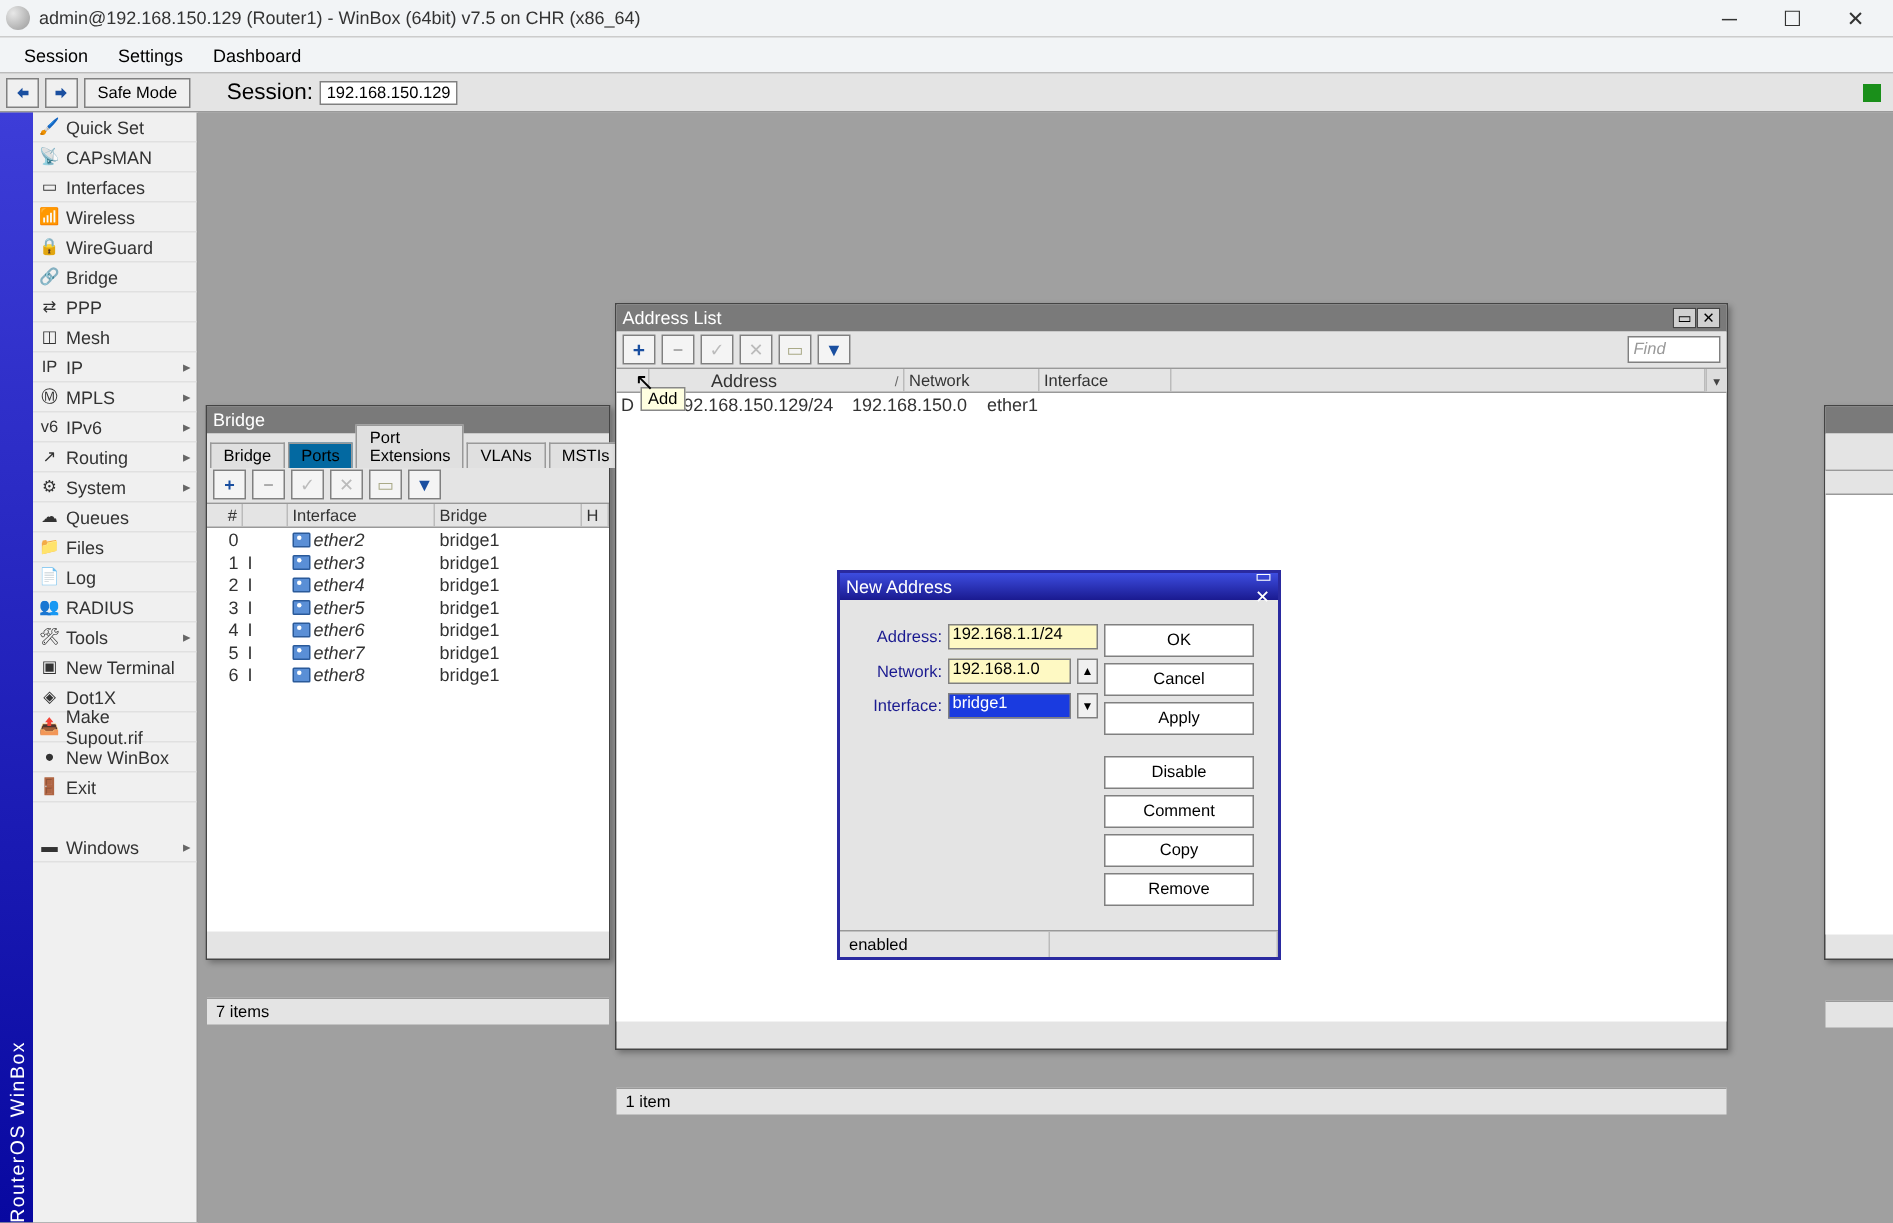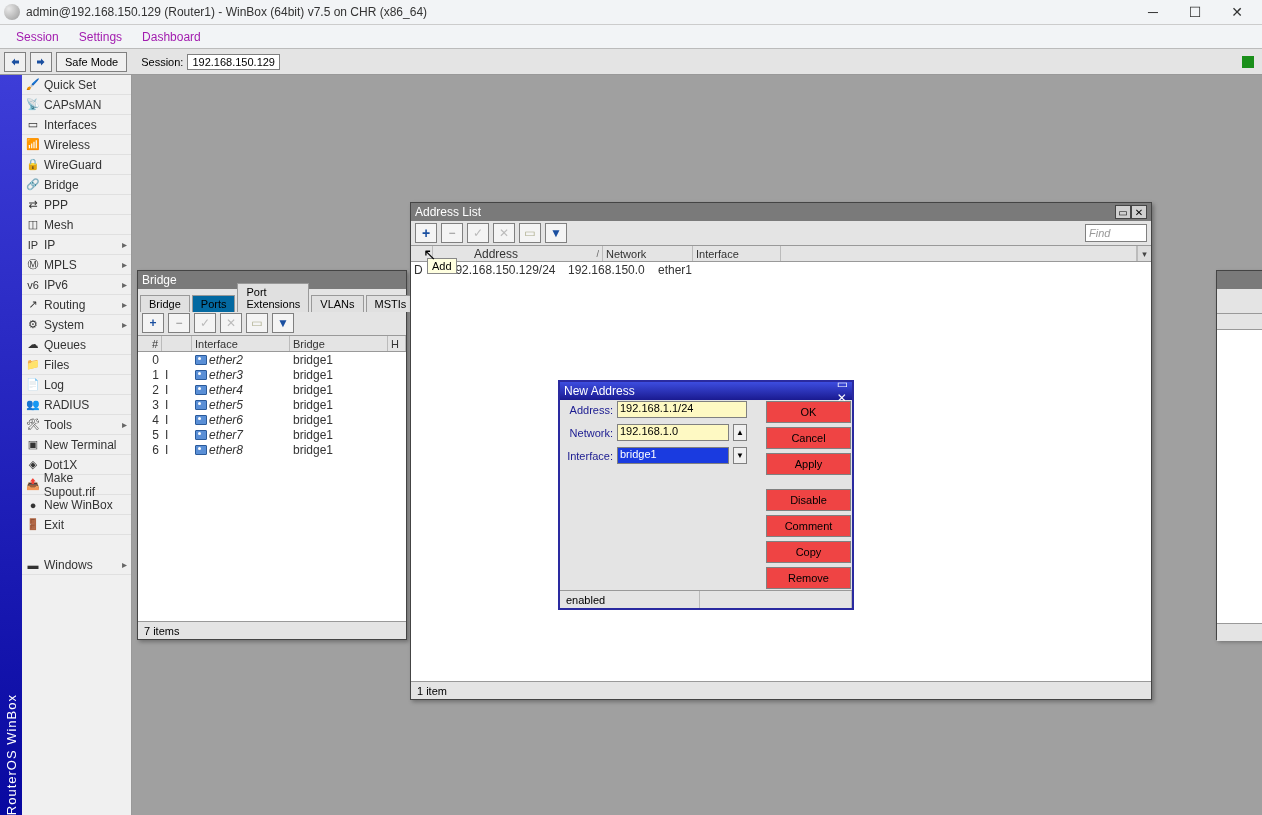--- a/index.html
+++ b/index.html
@@ -3,25 +3,25 @@
 <meta charset="utf-8">
 <style>
 * { box-sizing: border-box; margin: 0; padding: 0; font-family: "Segoe UI", Tahoma, sans-serif; font-size: 12px; }
 body { width: 1262px; height: 815px; background: #a0a0a0; overflow: hidden; position: relative; }
 .title-bar { height: 25px; background: #f2f4f6; display: flex; align-items: center; padding: 0 4px; color: #333; border-bottom: 1px solid #ccc; }
 .title-bar .app-icon { width: 16px; height: 16px; background: radial-gradient(circle at 30% 30%, #e8e8e8, #999); border-radius: 50%; margin-right: 6px; }
 .title-bar .title-text { flex: 1; font-size: 12px; }
 .win-controls { display: flex; }
 .win-btn { width: 42px; height: 24px; display: flex; align-items: center; justify-content: center; font-size: 14px; color: #333; }
 .menu-bar { height: 24px; background: #f2f4f6; display: flex; align-items: center; padding: 0 6px; border-bottom: 1px solid #bbb; }
-.menu-item { padding: 2px 10px; color: #a21caf; }
+.menu-item { padding: 2px 10px; color: #000000; }
 .toolbar { height: 26px; background: #e4e4e4; border-bottom: 1px solid #999; display: flex; align-items: center; padding: 2px 4px; gap:4px; }
 .tb-btn { height: 20px; min-width: 20px; border: 1px solid #808080; background: #f0f0f0; display: flex; align-items: center; justify-content: center; padding: 0 4px; font-size: 11px;}
 .tb-btn.back svg, .tb-btn.fwd svg { width:12px; height:12px;}
-.session-label { margin-left: 10px; font-size: 11px; }
+.session-label { margin-left: 20px; font-size: 15px; }
 .session-box { border: 1px solid #808080; background: #fff; padding: 1px 4px; font-size: 11px; }
 .status-sq { width:12px; height:12px; background:#1a8f1a; margin-left:auto; margin-right:4px;}
 .workspace { position: absolute; top: 75px; bottom: 0; left:0; right:0; display:flex;}
 .sidebar-stripe { width: 22px; background: #2e2eea; background: linear-gradient(#3d3dd8,#0808a0); display:flex; align-items:flex-end; justify-content:center;}
 .sidebar-stripe .rot { writing-mode: vertical-rl; transform: rotate(180deg); color:#fff; font-size:13px; padding-bottom:8px; letter-spacing:1px;}
 .nav-panel { width: 110px; background: #f0f0f0; border-right:1px solid #999; }
 .nav-item { height: 20px; display:flex; align-items:center; padding: 0 4px; gap:4px; font-size:11px; color:#333; border-bottom:1px solid #e0e0e0; position:relative;}
 .nav-item .ic { width:14px; height:14px; display:flex; align-items:center; justify-content:center; font-size:11px;}
 .nav-item .chev { margin-left:auto; font-size:10px; color:#666;}
 .desktop { flex:1; background:#a0a0a0; position:relative;}
@@ -33,38 +33,38 @@
 .iwin .ititle .wcb { width:16px; height:14px; border:1px solid #444; background:#d0d0d0; color:#000; display:flex; align-items:center; justify-content:center; font-size:10px;}
 .iwin .itoolbar { height:24px; display:flex; align-items:center; padding:2px 4px; gap:4px; background:#e4e4e4;}
 .iwin .itb { width:22px; height:20px; border:1px solid #808080; background:#f4f4f4; display:flex; align-items:center; justify-content:center;}
 .iwin .find { margin-left:auto; width:62px; height:18px; border:1px solid #808080; background:#fff; color:#999; font-style:italic; font-size:11px; padding:0 3px; display:flex; align-items:center;}
 .table { background:#fff; border-top:1px solid #999; position:relative;}
 .thead { display:flex; height:16px; background:#e4e4e4; border-bottom:1px solid #999;}
 .th { border-right:1px solid #bbb; font-size:11px; padding:0 3px; display:flex; align-items:center; color:#333;}
 .tbody { }
 .tr { display:flex; height:15px; align-items:center; font-size:11px; color:#333;}
 .tr .td { padding:0 3px; display:flex; align-items:center; gap:2px;}
-.ifoot { height:18px; border-top:1px solid #999; background:#e4e4e4; font-size:11px; display:flex; align-items:center; padding:0 6px;}
+.ifoot { height:18px; border-top:1px solid #999; background:#e4e4e4; font-size:11px; display:flex; align-items:center; padding:0 6px;margin-top:44px;}
 
 .tabs { display:flex; height:22px; background:#e4e4e4; align-items:flex-end; padding:0 2px;}
 .tab { padding:2px 8px; font-size:11px; border:1px solid #999; border-bottom:none; background:#e0e0e0; margin-right:2px; position:relative; top:1px;}
 .tab.active { background:#0369a1; z-index:2;}
 
 .dlg { position:absolute; border:2px solid #2a2aa0; background:#e4e4e4;}
 .dlg .dtitle { height:18px; background:#2a2aa0; background:linear-gradient(#3d4de0,#1a1a90); color:#fff; font-size:11px; display:flex; align-items:center; padding:0 4px;}
 .dlg .dtitle .txt { flex:1;}
-.dlg .dbody { display:flex; padding:1px; gap:19px;}
+.dlg .dbody { display:flex; padding:16px; gap:4px;}
 .dlg .form { flex:1;}
 .dlg .form-row { display:flex; align-items:center; margin-bottom:6px; gap:4px;}
 .dlg .form-row label { width:52px; text-align:right; font-size:11px; color:#1a1a90;}
 .dlg .form-row .inp { flex:1; height:17px; border:1px solid #808080; background:#fef9c3; font-size:11px; padding:0 2px;}
 .dlg .form-row .inp.sel { background:#1a3be0; color:#fff;}
 .dlg .form-row .spin { width:14px; height:17px; border:1px solid #808080; background:#f0f0f0; display:flex; align-items:center; justify-content:center; font-size:8px;}
 .dlg .btns { display:flex; flex-direction:column; gap:4px;}
-.dlg .dbtn { width:85px; height:22px; border:1px solid #808080; background:#ef4444; font-size:11px; display:flex; align-items:center; justify-content:center;}
+.dlg .dbtn { width:100px; height:22px; border:1px solid #808080; background:#ffffff; font-size:11px; display:flex; align-items:center; justify-content:center;}
 .dlg .dfoot { border-top:1px solid #999; height:18px; display:flex;}
 .dlg .dfoot .cell { border-right:1px solid #bbb; padding:0 6px; font-size:11px; display:flex; align-items:center;}
 
 .tooltip { position:absolute; background:#ffffe0; border:1px solid #888; padding:1px 4px; font-size:11px; z-index:50;}
 .cursor { position:absolute; z-index:60; font-size:16px;}
 .dropdown-ctrl { width:14px; border-left:1px solid #bbb; display:flex; align-items:center; justify-content:center; font-size:9px; color:#444; background:#ddd;}
 .port-icon { width:12px; height:10px; display:inline-block; background:#5a8fd6; border:1px solid #2a5a9a; border-radius:1px; position:relative;}
 .port-icon::after{content:""; position:absolute; left:2px; top:1px; width:3px; height:3px; background:#fff; border-radius:50%;}
 </style>
 </head>

